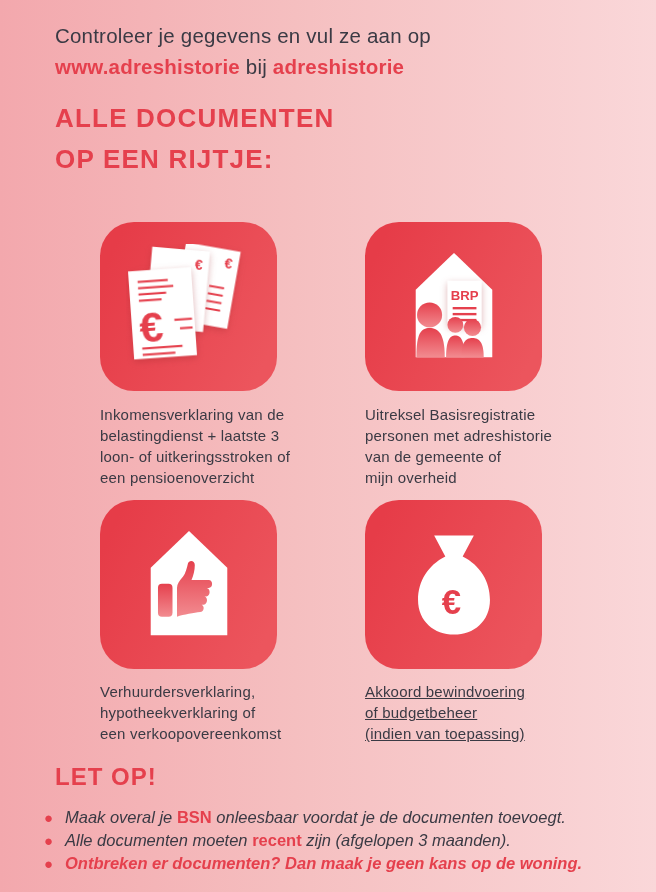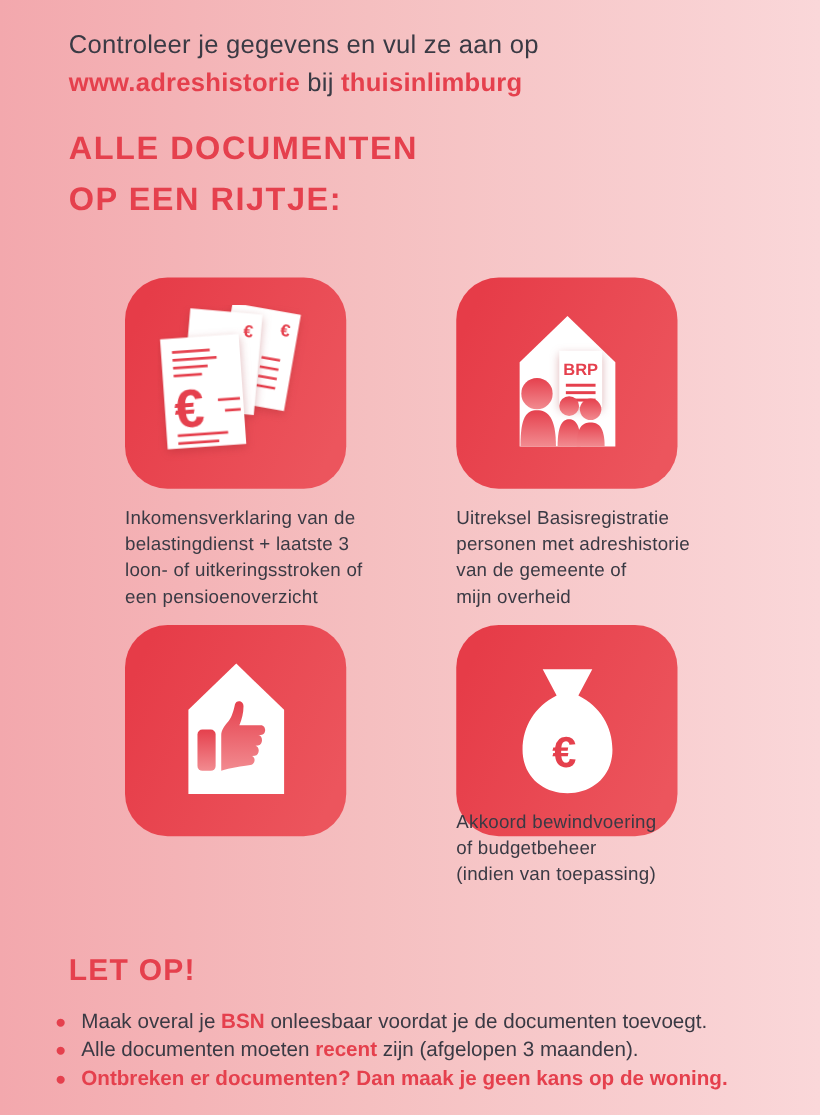--- a/index.html
+++ b/index.html
@@ -19,39 +19,39 @@
     display:flex;align-items:center;justify-content:center;
   }
   .tile-1{left:100px;top:222px;}
   .tile-2{left:365px;top:222px;}
   .tile-3{left:100px;top:500px;}
   .tile-4{left:365px;top:500px;}
   .caption{position:absolute;width:250px;font-size:15px;line-height:21px;letter-spacing:.2px;white-space:pre-line;}
   .cap-1{left:100px;top:404px;}
   .cap-2{left:365px;top:404px;}
   .cap-3{left:100px;top:681px;}
-  .cap-4{left:365px;top:647px;}
+  .cap-4{left:365px;top:681px;text-decoration:underline;}
   .letop{position:absolute;left:55px;top:763px;font-size:24px;font-weight:bold;color:#e5404d;letter-spacing:1px;}
   .bullets{position:absolute;left:44px;top:806px;font-size:16.5px;line-height:23px;}
   .bullet{display:flex;}
   .bullet .dot{color:#e5404d;width:21px;flex:0 0 21px;font-size:15px;}
   .bullet .hl{color:#e5404d;font-weight:bold;white-space:pre;}
-  .bullet .seg{white-space:pre;}
+  .bullet .seg{white-space:pre;font-style:italic;}
   .bullet.allred .seg{color:#e5404d;font-weight:bold;}
   .pg-shadow{filter:drop-shadow(0 2px 3px rgba(160,40,45,.35));}
 </style>
 </head>
 <body>
 
 <div class="poster">
 
   <div class="intro">
     <div><span>Controleer je gegevens en vul ze aan op</span></div>
     <div>
-      <span class="red bold">www.adreshistorie</span><span> bij </span><span class="red bold">thuisinlimburg</span>
+      <span class="red bold">www.adreshistorie</span><span> bij </span><span class="red bold">adreshistorie</span>
     </div>
   </div>
 
   <div class="heading">
     <div>ALLE DOCUMENTEN</div>
     <div>OP EEN RIJTJE:</div>
   </div>
 
   <div class="tile tile-1">
     <svg width="126" height="126" viewBox="0 0 100 100">
@@ -152,20 +152,23 @@
   </div>
 
   <div class="caption cap-1">Inkomensverklaring van de
 belastingdienst + laatste 3
 loon- of uitkeringsstroken of
 een pensioenoverzicht</div>
   <div class="caption cap-2">Uitreksel Basisregistratie
 personen met adreshistorie
 van de gemeente of
 mijn overheid</div>
+  <div class="caption cap-3">Verhuurdersverklaring,
+hypotheekverklaring of
+een verkoopovereenkomst</div>
   <div class="caption cap-4">Akkoord bewindvoering
 of budgetbeheer
 (indien van toepassing)</div>
 
   <div class="letop">LET OP!</div>
   <div class="bullets">
     <div class="bullet">
       <span class="dot">●</span>
       <span class="seg">Maak overal je </span>
         <span class="hl">BSN</span>

